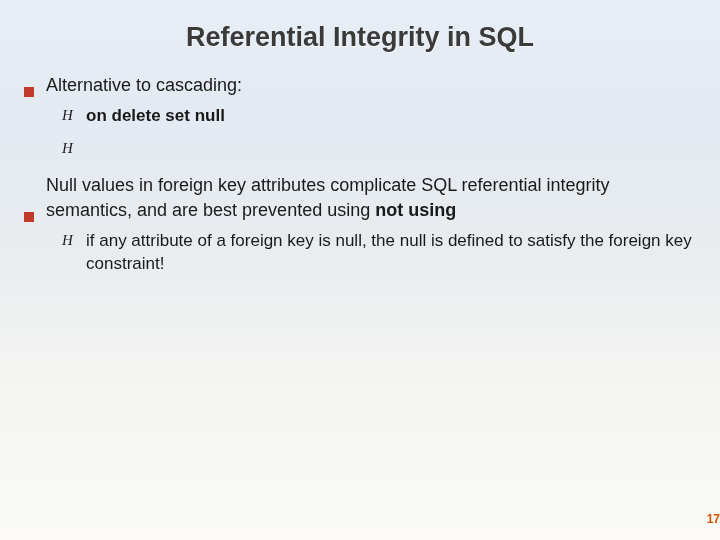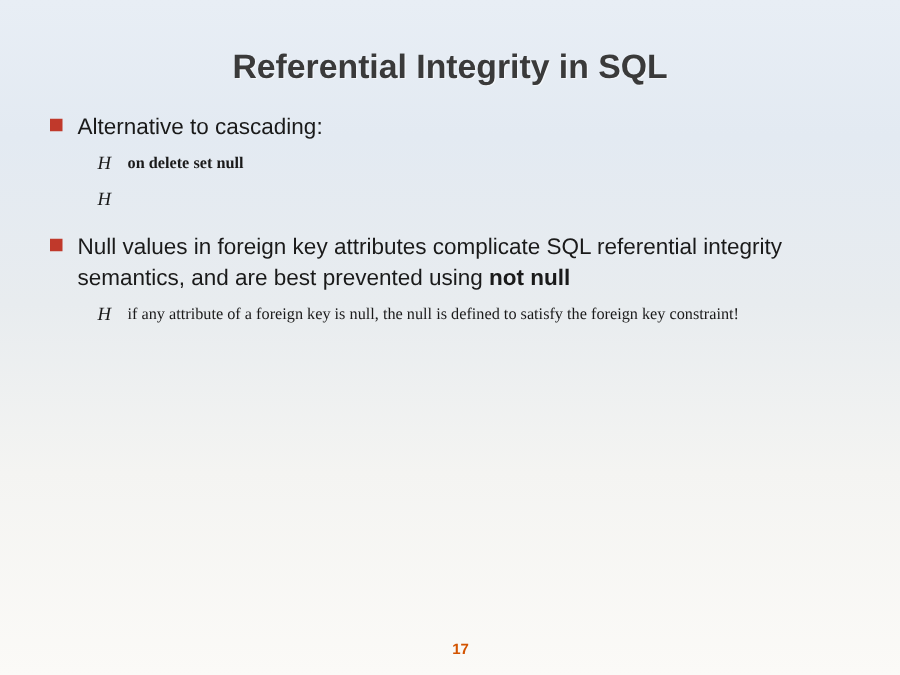--- a/index.html
+++ b/index.html
@@ -14,37 +14,37 @@
     width: 720px;
     height: 540px;
     box-sizing: border-box;
     background: linear-gradient(to bottom,
       #e8eef5 0%,
       #e3eaf2 20%,
       #e8ecef 45%,
       #f4f4f2 70%,
       #fbfaf7 100%);
     position: relative;
-    padding: 16px;
+    padding: 0;
   }
   .title {
     text-align: center;
     font-size: 27px;
     font-weight: bold;
     color: #3a3a3a;
     padding-top: 22px;
     padding-bottom: 14px;
     text-shadow: 1px 1px 0 rgba(255,255,255,0.5);
   }
   .content {
     padding: 6px 24px 0 24px;
   }
   .lvl1 {
     display: flex;
-    align-items: flex-start;
+    align-items: flex-end;
     margin-bottom: 8px;
   }
   .sq-bullet {
     flex: 0 0 auto;
     width: 10px;
     height: 10px;
     background: #c0392b;
     margin-top: 6px;
     margin-right: 12px;
   }
@@ -64,32 +64,31 @@
     width: 14px;
     font-family: "Lucida Handwriting", "Brush Script MT", cursive;
     font-size: 15px;
     font-style: italic;
     color: #1a1a1a;
     margin-right: 10px;
     line-height: 1.2;
     margin-top: 1px;
   }
   .lvl2-text {
-    font-size: 13px;
+    font-size: 17px;
     color: #1a1a1a;
     line-height: 1.35;
-    font-family: Liberation Serif, serif;
   }
   .bold { font-weight: bold; }
   .pagenum {
     position: absolute;
     bottom: 14px;
     left: 17px;
     right: 0;
-    text-align: center;
+    text-align: right;
     font-size: 12px;
     font-weight: bold;
     color: #d35400;
   }
   .gap { height: 6px; }
 </style>
 </head>
 <body>
 
 <div class="slide">
@@ -110,21 +109,21 @@
 
     <div class="lvl2">
       <div class="h-bullet">H</div>
     </div>
 
     <div class="gap"></div>
 
     <div class="lvl1">
       <div class="sq-bullet"></div>
       <div class="lvl1-text">
-        <span>Null values in foreign key attributes complicate SQL referential integrity semantics, and are best prevented using </span><span class="bold">not null</span>
+        <span>Null values in foreign key attributes complicate SQL referential integrity semantics, and are best prevented using </span><span class="bold">not using</span>
       </div>
     </div>
 
     <div class="lvl2">
       <div class="h-bullet">H</div>
       <div class="lvl2-text">if any attribute of a foreign key is null, the null is defined to satisfy the foreign key constraint!</div>
     </div>
 
   </div>
 

